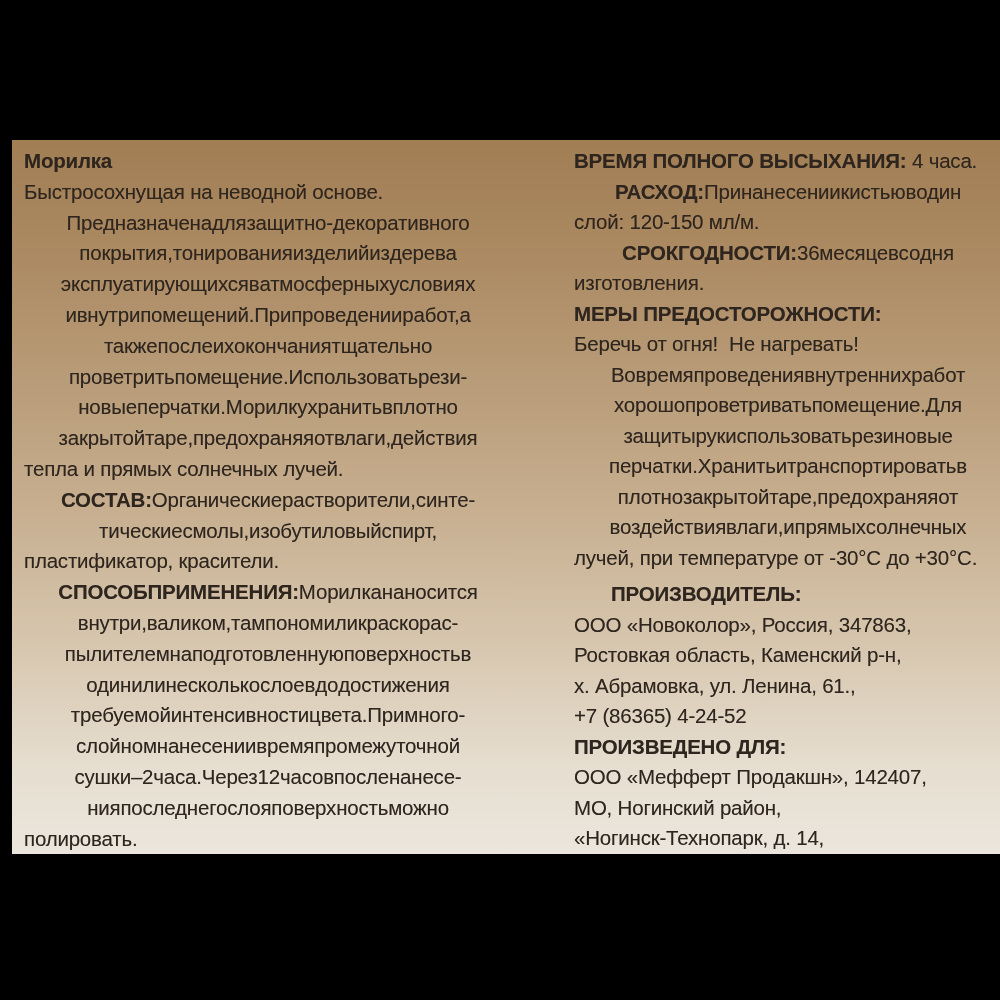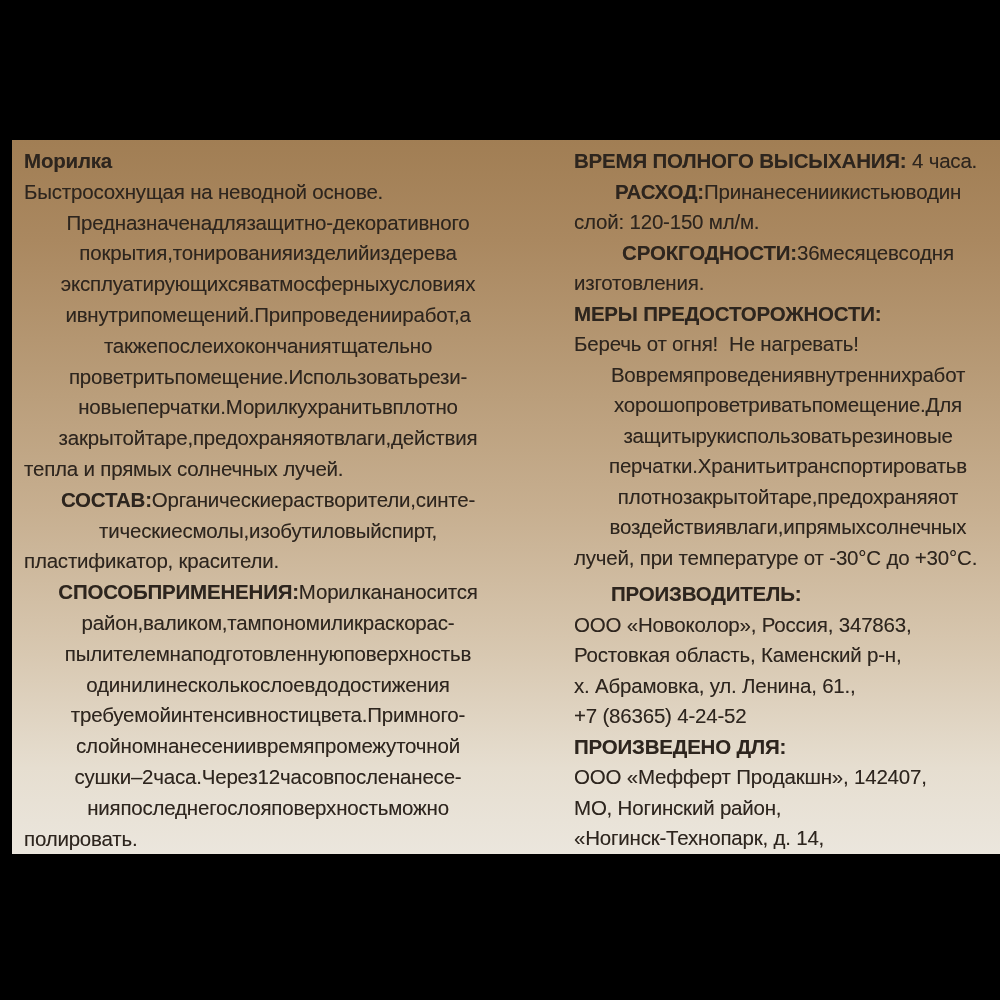--- a/index.html
+++ b/index.html
@@ -142,21 +142,21 @@
           <span>спирт,</span>
         </div>
         <div class="line"><span>пластификатор, красители.</span></div>
         <div class="line just">
           <b>СПОСОБ</b>
           <b>ПРИМЕНЕНИЯ:</b>
           <span>Морилка</span>
           <span>наносится</span>
         </div>
         <div class="line just">
-          <span>район,</span>
+          <span>внутри,</span>
           <span>валиком,</span>
           <span>тампоном</span>
           <span>или</span>
           <span>краскорас-</span>
         </div>
         <div class="line just">
           <span>пылителем</span>
           <span>на</span>
           <span>подготовленную</span>
           <span>поверхность</span>

